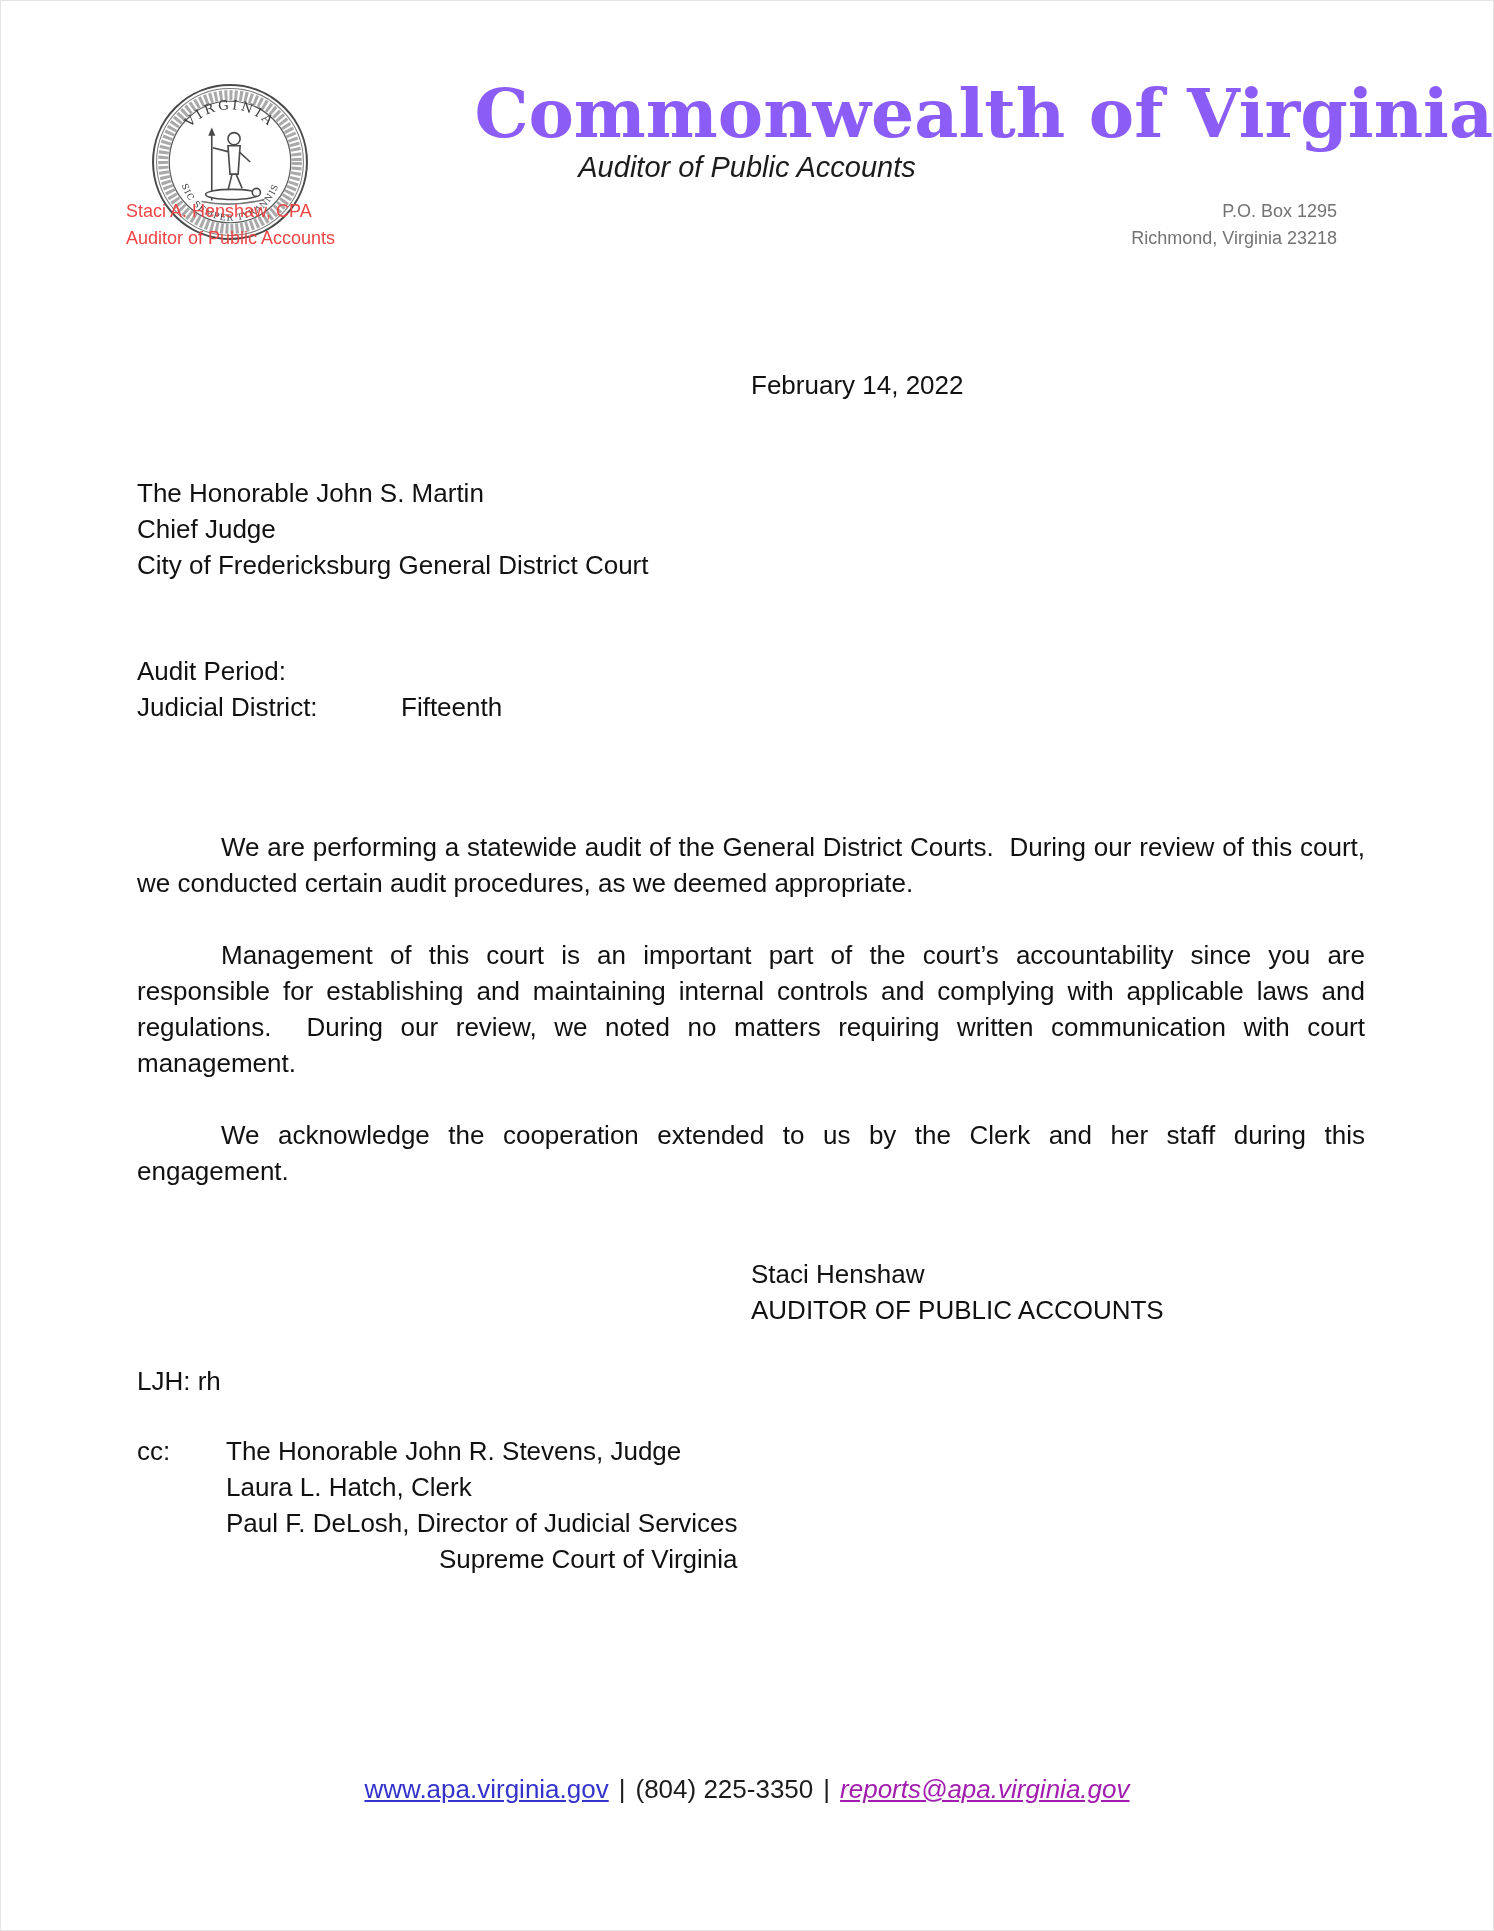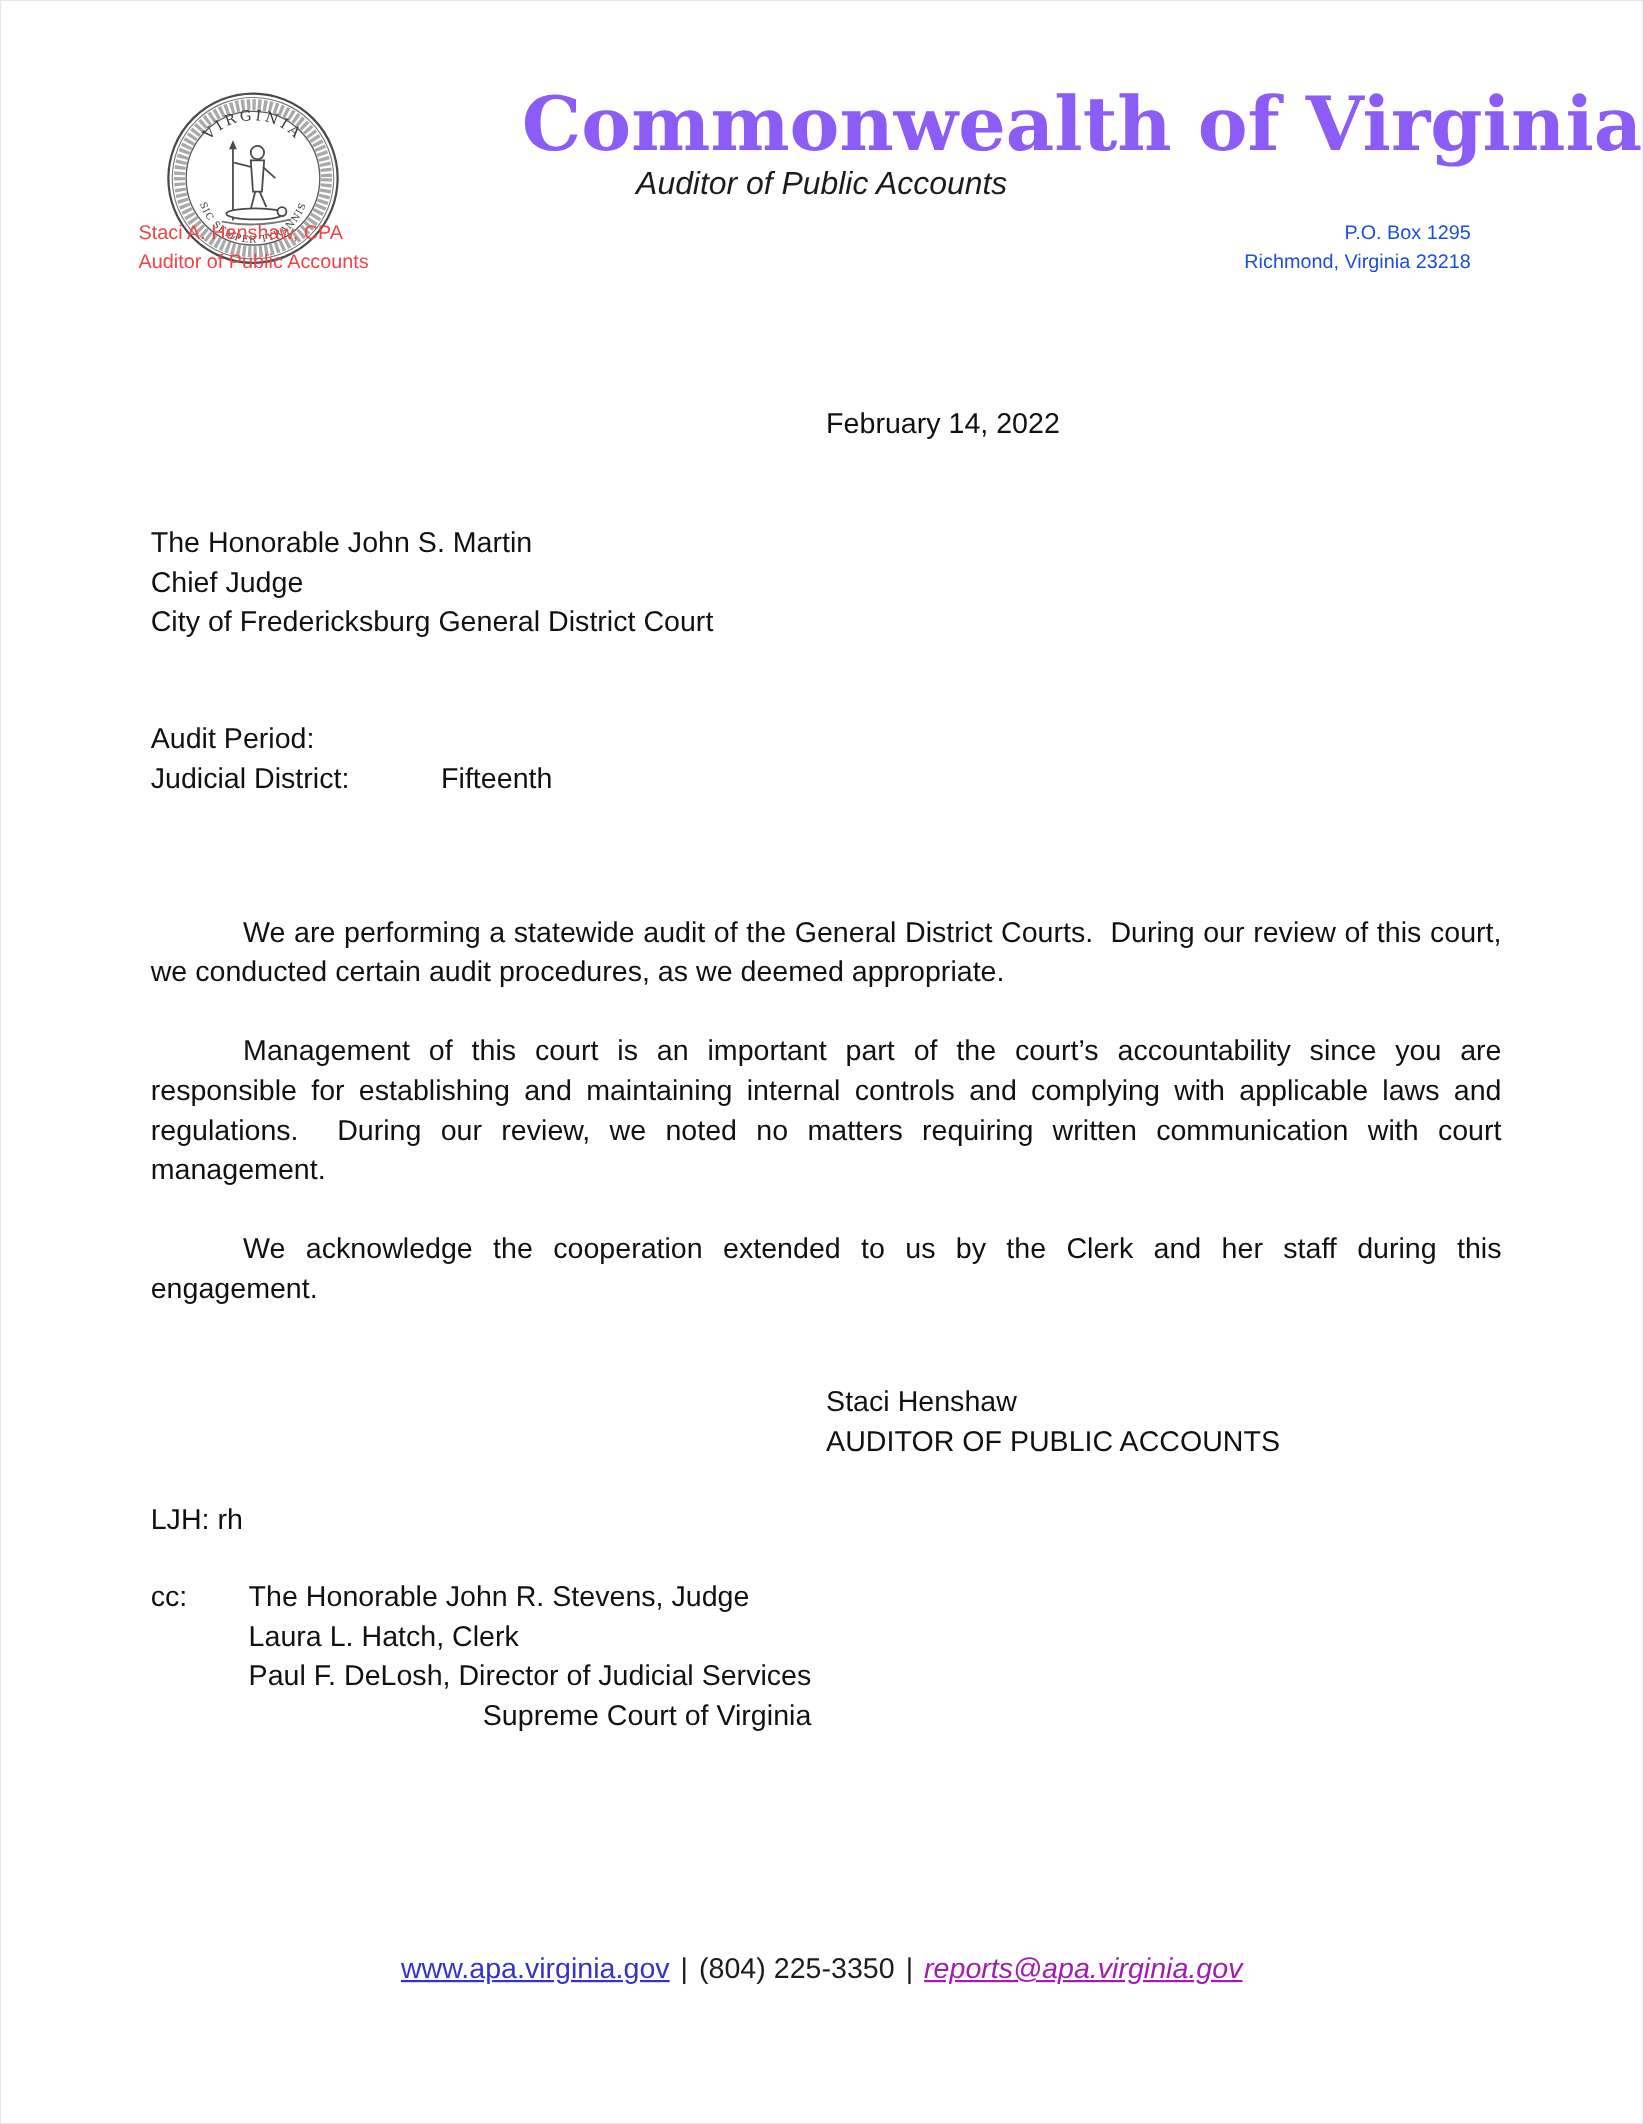--- a/index.html
+++ b/index.html
@@ -22,21 +22,21 @@
     left:0;right:0;top:72px;text-align:right;
     font-family:"DejaVu Serif",serif;
     font-weight:700;font-size:68px;color:#8b5cf6;
     letter-spacing:0px;
   }
   .org-subtitle{
     left:0;right:0;top:150px;text-align:center;
     font-style:italic;font-size:29px;color:#1c1c1c;
   }
   .contact-left{left:125px;top:197px;font-size:18px;line-height:27px;color:#ef4444;}
-  .contact-right{right:156px;top:197px;font-size:18px;line-height:27px;text-align:right;color:#1d4ed8;}
+  .contact-right{right:156px;top:197px;font-size:18px;line-height:27px;text-align:right;color:#737373;}
   
   .date-line{left:750px;top:366px;line-height:36px;}
   .recipient{left:136px;top:474px;line-height:36px;}
   .details{left:136px;top:652px;line-height:36px;}
   .details-row{display:grid;grid-template-columns:264px auto;}
   .body-paragraphs{left:136px;top:828px;width:1228px;line-height:36px;text-align:justify;}
   .body-paragraphs p{margin:0 0 36px 0;text-indent:84px;white-space:pre-wrap;}
   .signature{left:750px;top:1255px;line-height:36px;}
   .initials{left:136px;top:1362px;line-height:36px;}
   .cc{left:136px;top:1432px;line-height:36px;display:flex;}

